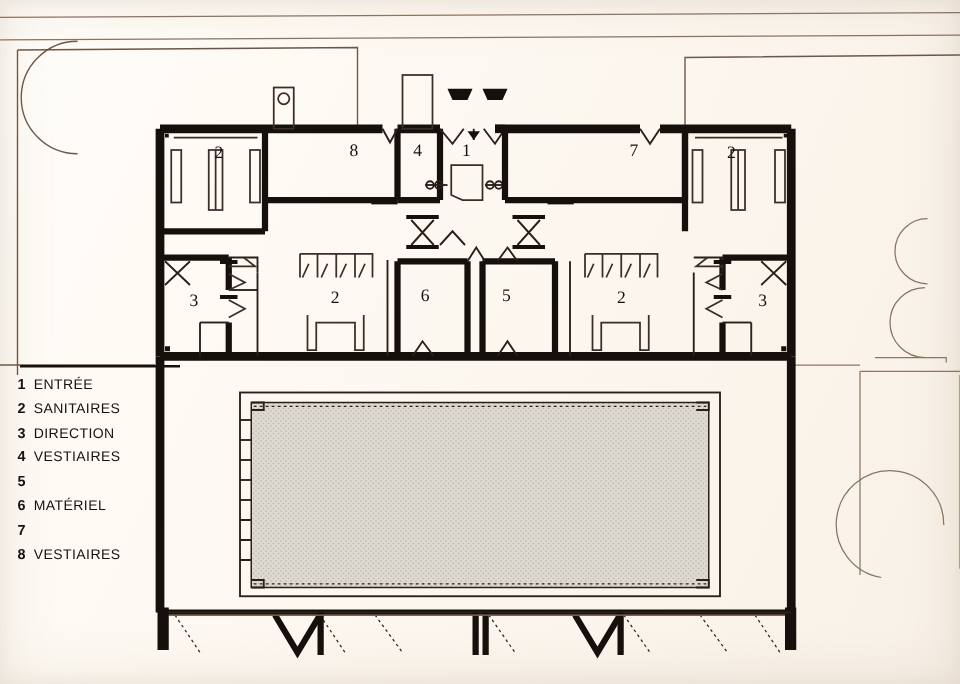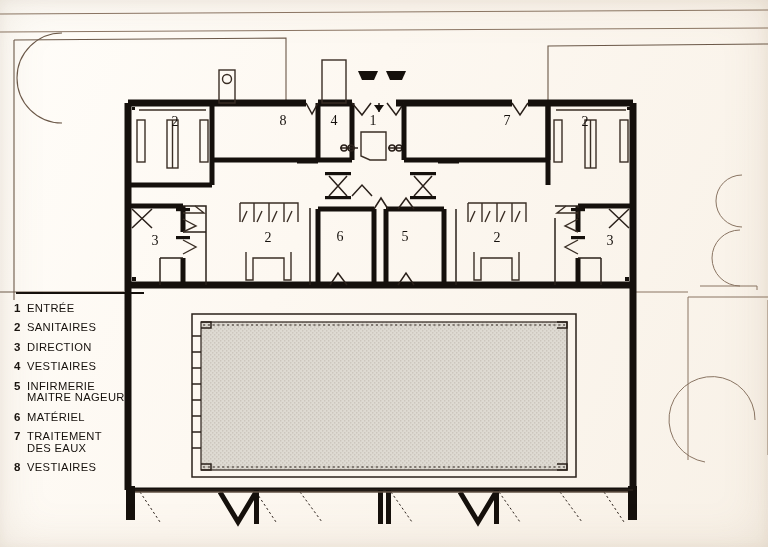--- a/index.html
+++ b/index.html
@@ -357,31 +357,27 @@
         <div class="leg-row">
           <div class="leg-num">3</div>
           <div class="leg-txt">DIRECTION</div>
         </div>
         <div class="leg-row">
           <div class="leg-num">4</div>
           <div class="leg-txt">VESTIAIRES</div>
         </div>
         <div class="leg-row">
           <div class="leg-num">5</div>
-          <div class="leg-txt">INFIRMERIE
-MAITRE NAGEUR</div>
         </div>
         <div class="leg-row">
           <div class="leg-num">6</div>
           <div class="leg-txt">MATÉRIEL</div>
         </div>
         <div class="leg-row">
           <div class="leg-num">7</div>
-          <div class="leg-txt">TRAITEMENT
-DES EAUX</div>
         </div>
         <div class="leg-row">
           <div class="leg-num">8</div>
           <div class="leg-txt">VESTIAIRES</div>
         </div>
       </div>
   </div>
 
   <div id="vignette"></div>
 </div>

